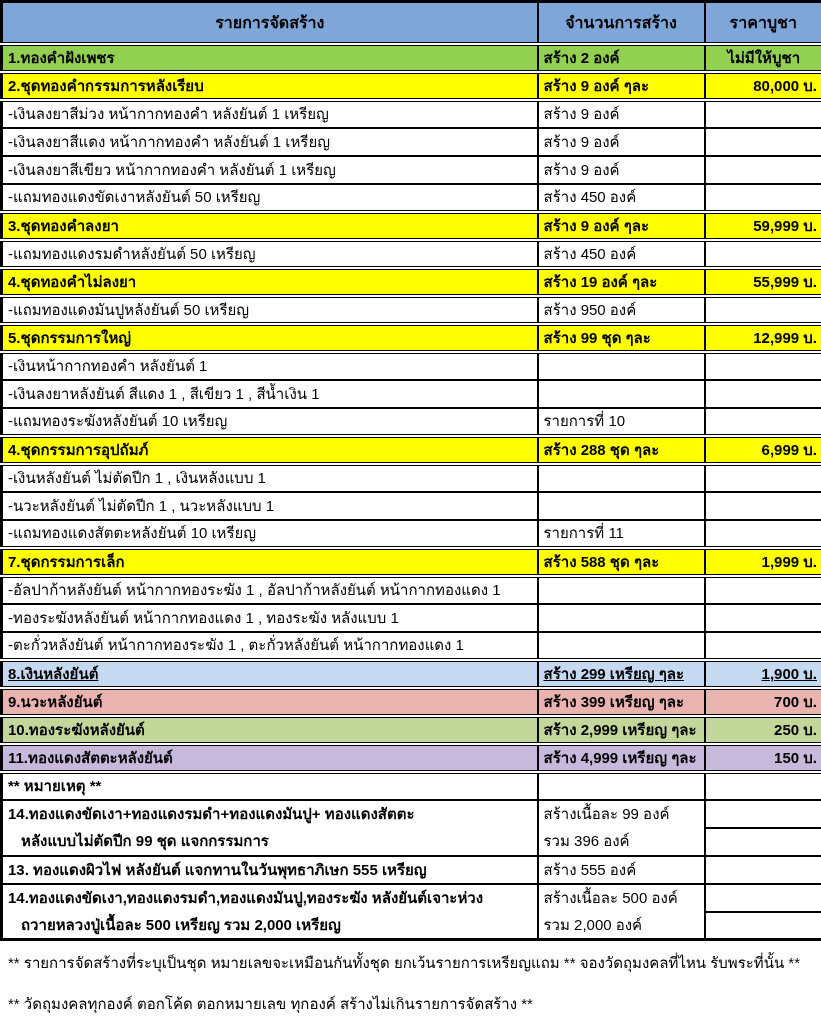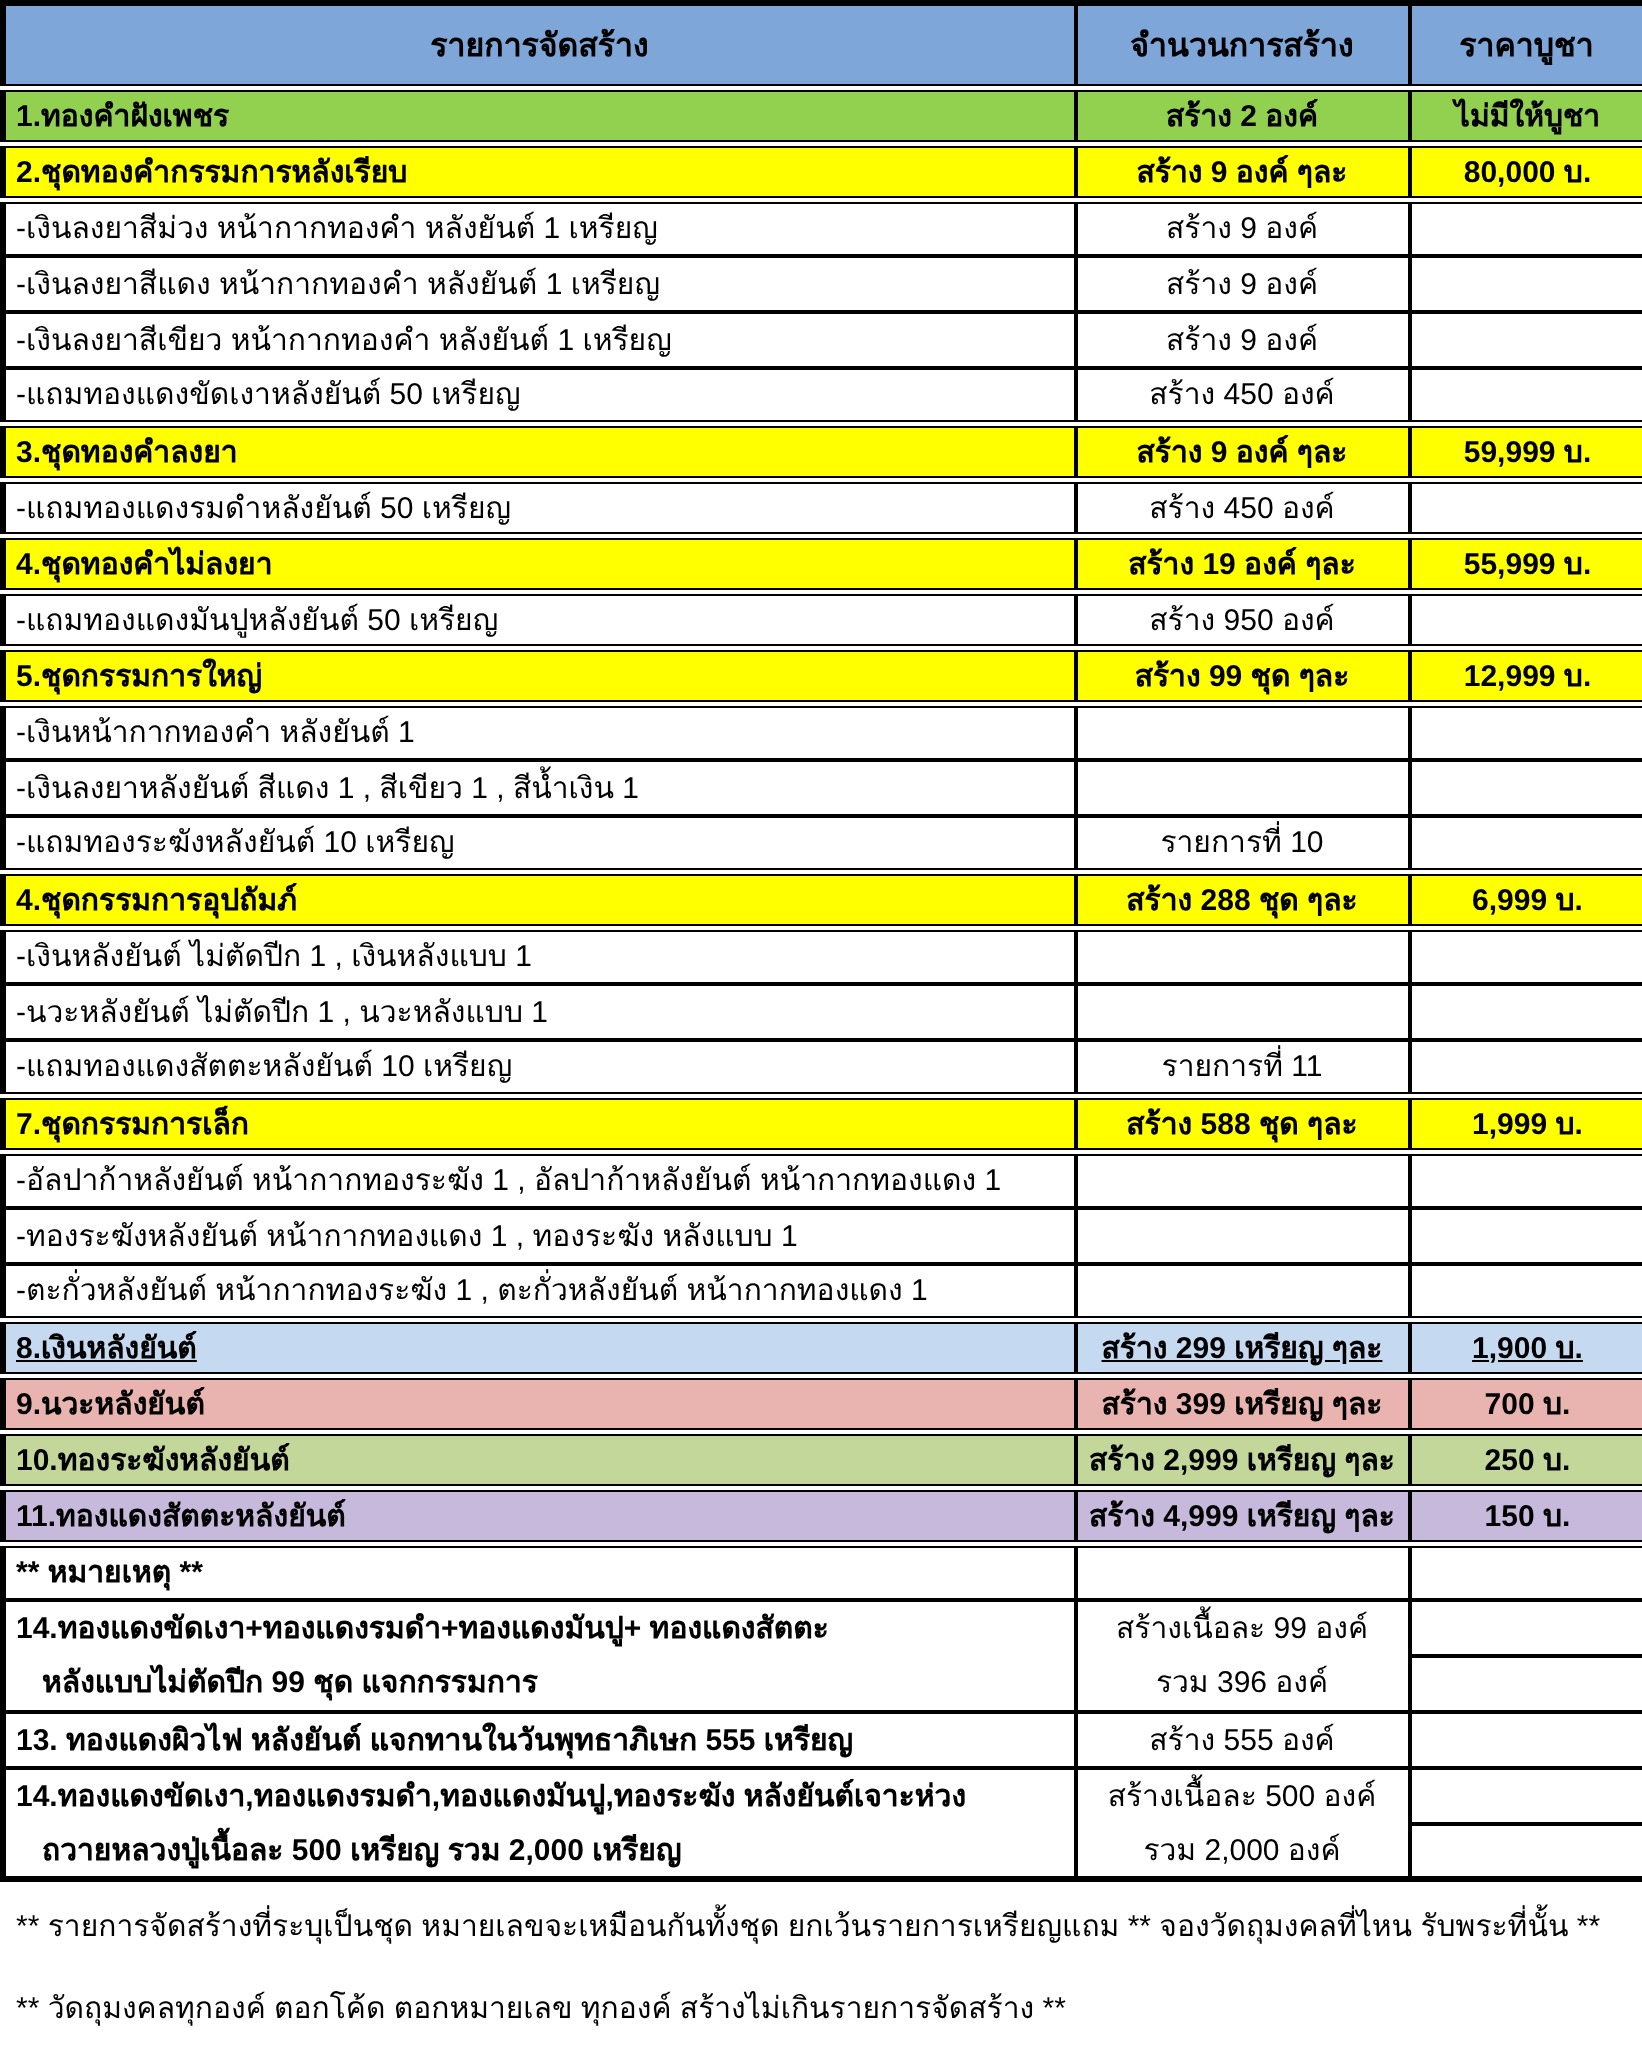--- a/index.html
+++ b/index.html
@@ -8,22 +8,22 @@
     --purple-bg:#C7B9DB; --border:#000000; --text:#000000;
   }
   *{box-sizing:border-box;}
   body{margin:0;background:#ffffff;font-family:"Liberation Sans",sans-serif;color:var(--text);}
   .page{width:713px;}
   table{border-collapse:collapse;table-layout:fixed;width:821px;border:3px solid var(--border);}
   th,td{border:2px solid var(--border);padding:0 5px;font-size:15px;vertical-align:middle;overflow:hidden;white-space:nowrap;}
   thead th{height:42px;background:var(--header-bg);font-weight:bold;text-align:center;font-size:16px;border-bottom:4px double var(--border);}
   tbody tr{height:28px;}
   td.label{text-align:left;}
-  td.qty{text-align:center;}
-  td.price{text-align:center;font-weight:bold;padding-right:4px;}
+  td.qty{}
+  td.price{text-align:right;font-weight:bold;padding-right:4px;}
   td.price.price-center{text-align:center;}
   tr.section td{border-top:4px double var(--border);border-bottom:4px double var(--border);font-weight:bold;margin-top:36px;}
   tr.green td{background:var(--green-bg);}
   tr.yellow td{background:var(--yellow-bg);}
   tr.blue td{background:var(--blue-bg);text-decoration:underline;}
   tr.salmon td{background:var(--salmon-bg);}
   tr.lightgreen td{background:var(--lightgreen-bg);}
   tr.purple td{background:var(--purple-bg);}
   tr.note td.label{font-weight:bold;}
   tr.bold-item td.label{font-weight:bold;}

